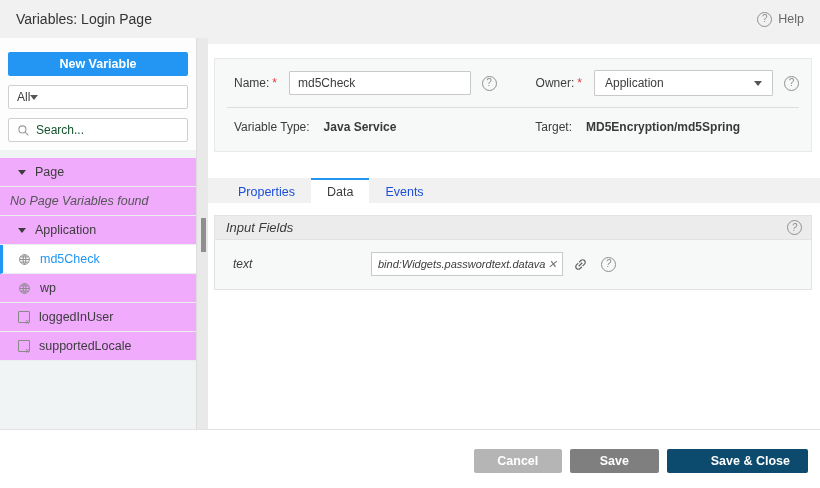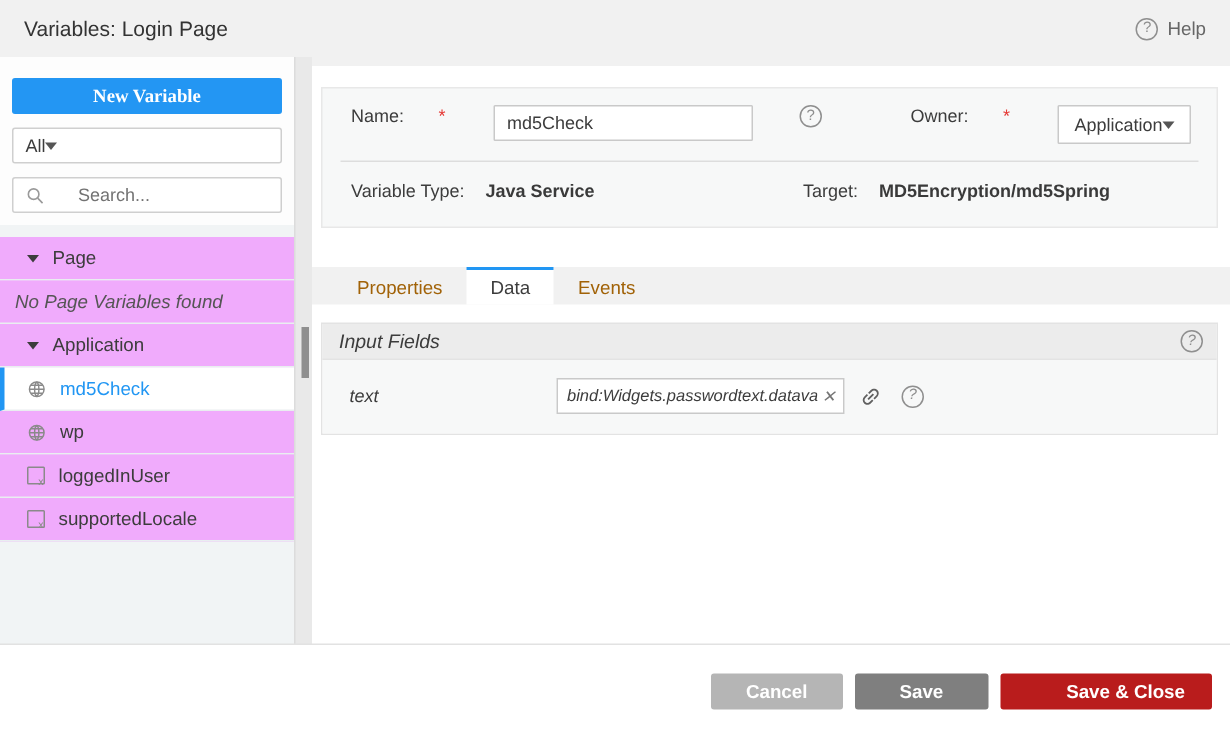--- a/index.html
+++ b/index.html
@@ -12,64 +12,64 @@
     display:flex;align-items:center;justify-content:space-between;padding:0 16px;box-sizing:border-box;}
   .header-title{font-size:14px;color:#333;}
   .help-link{display:flex;align-items:center;gap:6px;color:#666;font-size:12.5px;cursor:pointer;}
   .qicon{width:15px;height:15px;border:1px solid #8f8f8f;border-radius:50%;color:#8f8f8f;
     display:inline-flex;align-items:center;justify-content:center;font-size:10px;line-height:1;
     box-sizing:border-box;flex:0 0 auto;background:transparent;}
   
   .sidebar{position:absolute;top:38px;left:0;width:196px;height:392px;background:#f1f4f5;}
   .sidebar-top{background:#fdfdfd;padding:14px 8px 8px 8px;}
   .btn-new{display:block;width:180px;height:24px;background:#2396f3;color:#fff;border:none;
-    border-radius:2px;font-size:12.5px;font-weight:bold;font-family:Liberation Serif, serif;cursor:pointer;}
+    border-radius:2px;font-size:12.5px;font-weight:bold;font-family:Liberation Sans, sans-serif;cursor:pointer;}
   .select-all,.search-box{width:180px;height:24px;margin-top:9px;background:#fff;border:1px solid #cfcfcf;
     border-radius:2px;display:flex;align-items:center;padding:0 8px;box-sizing:border-box;}
   .select-all{justify-content:flex-start;cursor:pointer;}
   .caret-down{width:0;height:0;border-left:4px solid transparent;border-right:4px solid transparent;
     border-top:5px solid #555;}
-  .search-box{color:#737373;gap:22px;}
+  .search-box{color:#14532d;gap:6px;}
   .tree{margin-top:8px;}
   .tree-row{height:28px;display:flex;align-items:center;gap:9px;border-bottom:1px solid #e9eef0;
     font-size:12.5px;background:#f0abfc;padding-left:18px;cursor:pointer;}
   .tree-row .expander{width:0;height:0;border-left:4px solid transparent;border-right:4px solid transparent;
     border-top:5px solid #3c3c3c;}
   .tree-empty{font-style:italic;color:#555;padding-left:10px;cursor:default;}
   .tree-item.selected{background:#fff;border-left:3px solid #2196f3;padding-left:15px;color:#2196f3;}
   .glyph-globe{flex:0 0 auto;display:inline-flex;}
   .var-icon{position:relative;width:12px;height:12px;border:1px solid #8a8a8a;border-radius:1px;
     box-sizing:border-box;flex:0 0 auto;}
   .var-icon::after{content:"x";position:absolute;right:0px;bottom:-3px;font-size:7px;color:#8a8a8a;}
   
   .gutter{position:absolute;top:38px;left:196px;width:12px;height:392px;background:#e9e9e9;
     border-left:1px solid #dcdcdc;box-sizing:border-box;}
   .gutter-thumb{position:absolute;top:180px;left:4px;width:5px;height:34px;background:#8f8f8f;}
   
   .main{position:absolute;top:38px;left:208px;width:612px;height:392px;background:#fff;}
   .main-topstrip{position:absolute;top:0;left:0;width:612px;height:6px;background:#f1f1f1;}
   .form-card{position:absolute;left:6px;top:20px;width:598px;height:94px;background:#f7f8f8;
     border:1px solid #e8e8e8;box-sizing:border-box;}
-  .form-row1{display:flex;align-items:flex-start;padding:11px 12px 0 19px;gap:20px;}
+  .form-row1{display:flex;align-items:center;padding:11px 12px 0 19px;}
   .req{color:#e53935;margin-left:3px;}
   .txt-input{height:24px;background:#fff;border:1px solid #c9c9c9;border-radius:1px;
     font-family:inherit;font-size:12px;color:#3c3c3c;padding:0 8px;box-sizing:border-box;}
   .name-input{width:193px;margin:0 11px 0 12px;}
   .owner-select{width:190px;height:26px;margin:0 11px 0 12px;background:#fff;border:1px solid #c9c9c9;
     border-radius:1px;display:flex;align-items:center;justify-content:space-between;
     padding:0 10px;box-sizing:border-box;cursor:pointer;}
   .owner-label{margin-left:39px;}
   .form-divider{border-top:1px solid #dddddd;margin:11px 12px 0 12px;}
   .form-row2{display:flex;align-items:center;padding:12px 12px 0 19px;}
   .ro-value{font-weight:bold;color:#3a3a3a;margin-left:14px;}
   .target-label{margin-left:139px;}
   
   .tabs{position:absolute;left:0;top:140px;width:612px;height:25px;background:#f1f1f1;
     display:flex;align-items:stretch;padding-left:14px;box-sizing:border-box;}
-  .tab{padding:0 16px;display:flex;align-items:center;color:#a16207;font-size:12.5px;cursor:pointer;
+  .tab{padding:0 16px;display:flex;align-items:center;color:#1d4ed8;font-size:12.5px;cursor:pointer;
     border-top:2px solid transparent;box-sizing:border-box;}
   .tab.active{background:#fff;border-top:2px solid #2196f3;color:#3c3c3c;}
   
   .panel{position:absolute;left:6px;top:177px;width:598px;border:1px solid #e3e3e3;box-sizing:border-box;font-style:italic;}
   .panel-header{height:23px;background:#ececec;display:flex;align-items:center;justify-content:space-between;
     padding:0 9px 0 11px;font-size:13px;color:#3c3c3c;border-bottom:1px solid #e3e3e3;}
   .panel-body{background:#f7f8f8;padding:12px 0 13px 0;}
   .field-row{display:flex;align-items:center;padding-left:18px;}
   .field-name{width:138px;color:#3c3c3c;}
   .bind-input{width:192px;height:24px;background:#fff;border:1px solid #c9c9c9;display:flex;
@@ -81,21 +81,21 @@
   .row-qicon{margin-left:13px;}
   .main-bottom-line{position:absolute;top:429px;left:0;width:820px;height:1px;background:#e2e2e2;}
   
   .footer{position:absolute;top:430px;left:0;width:820px;height:58px;background:#fff;
     display:flex;justify-content:flex-end;align-items:flex-start;gap:8px;
     padding:19px 12px 0 0;box-sizing:border-box;}
   .btn{height:24px;border:none;border-radius:2px;color:#fff;font-family:inherit;font-size:12.5px;
     font-weight:bold;cursor:pointer;padding:0 18px;}
   .btn-cancel{background:#b5b5b5;width:88px;}
   .btn-save{background:#7f7f7f;width:89px;}
-  .btn-saveclose{background:#b91c1c;padding-left:44px;}
+  .btn-saveclose{background:#0c4a6e;padding-left:44px;}
 </style>
 </head>
 <body>
 
 <div class="header">
   <div class="header-title">Variables: Login Page</div>
   <div class="help-link">
     <span class="qicon">?</span>
     <span>Help</span>
   </div>

